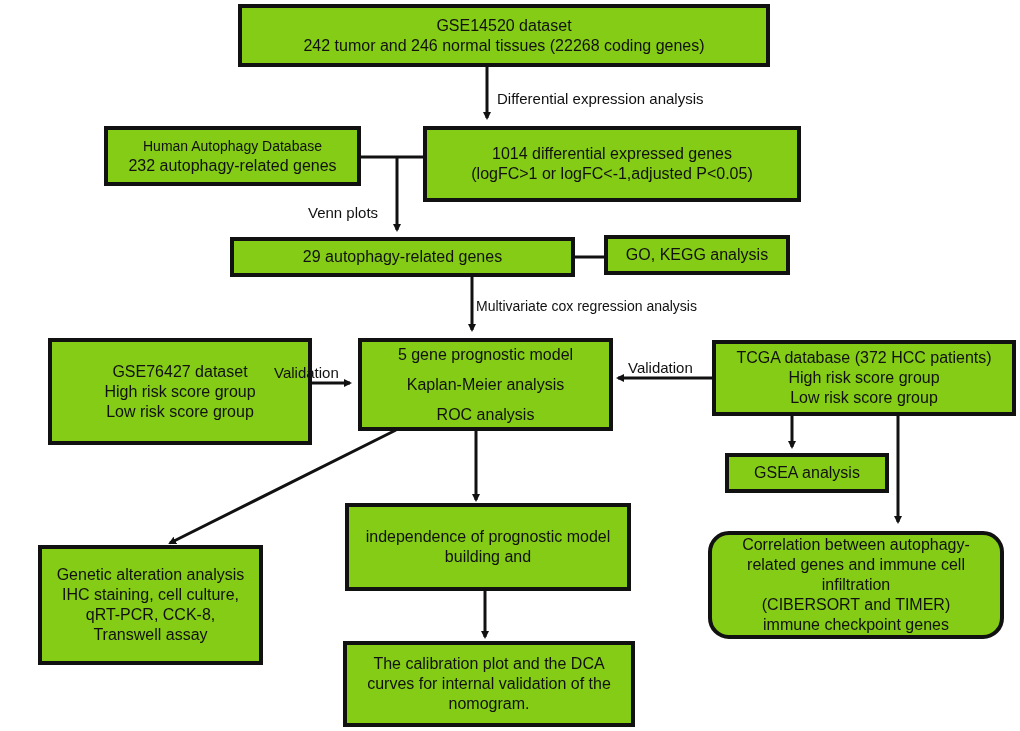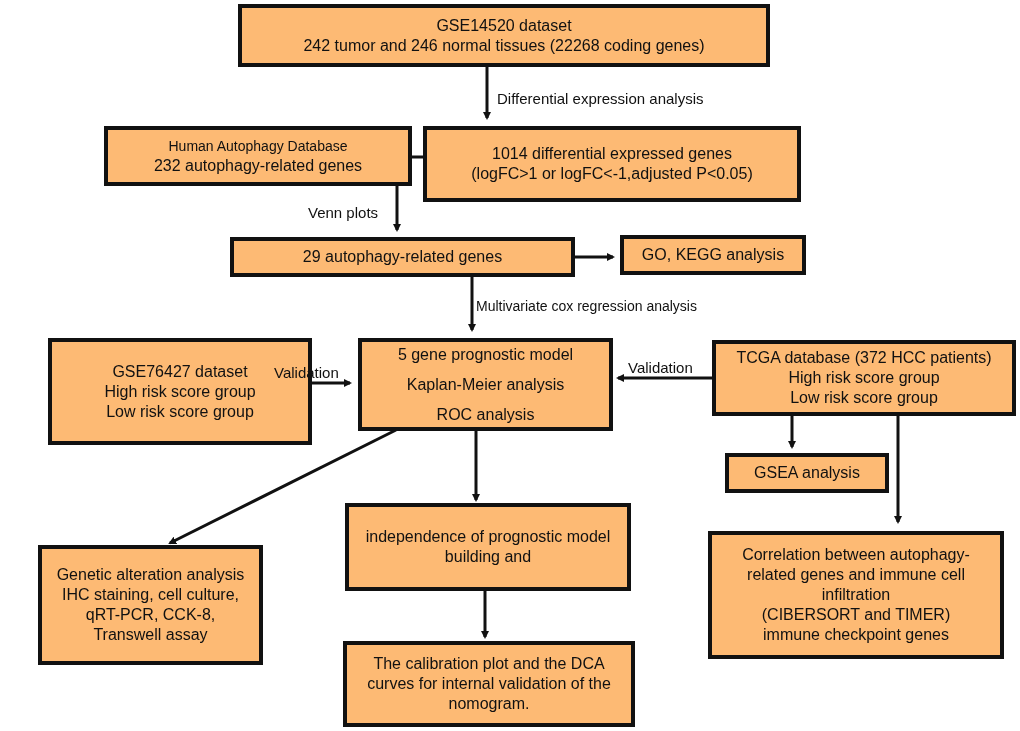--- a/index.html
+++ b/index.html
@@ -1,18 +1,18 @@
 <!DOCTYPE html>
 <html><head>
 <meta charset="utf-8">
 <style>
   html, body { margin:0; padding:0; background:#ffffff; }
   body { width:1020px; height:731px; position:relative; overflow:hidden;
          font-family:"Liberation Sans", sans-serif; color:#111; }
-  .box { position:absolute; box-sizing:border-box; background:#fdba74;
+  .box { position:absolute; box-sizing:border-box; background:#84cc16;
          border:4px solid #111; display:flex; flex-direction:column;
          justify-content:center; align-items:center; text-align:center;
          font-size:16px; line-height:20px; }
   .box span { display:block; white-space:nowrap; }
   .lbl { position:absolute; font-size:15px; white-space:nowrap; }
   svg.wires { position:absolute; left:0; top:0; }
 </style>
 </head>
 <body>
 
@@ -37,34 +37,34 @@
     <line x1="485" y1="588" x2="485" y2="637" marker-end="url(#ah)"></line>
   </g>
 </svg>
 
 <div class="box" style="left:238px;top:4px;width:532px;height:63px;">
   <span>GSE14520 dataset</span>
   <span>242 tumor and 246 normal tissues (22268 coding genes)</span>
 </div>
 <div class="lbl" style="left:497px;top:90px;">Differential expression analysis</div>
 
-<div class="box" style="left:104px;top:126px;width:308px;height:60px;">
+<div class="box" style="left:104px;top:126px;width:257px;height:60px;">
   <span style="font-size:14px;">Human Autophagy Database</span>
   <span>232 autophagy-related genes</span>
 </div>
 <div class="box" style="left:423px;top:126px;width:378px;height:76px;">
   <span>1014 differential expressed genes</span>
   <span>(logFC&gt;1 or logFC&lt;-1,adjusted P&lt;0.05)</span>
 </div>
 <div class="lbl" style="left:308px;top:204px;">Venn plots</div>
 
 <div class="box" style="left:230px;top:237px;width:345px;height:40px;">
   <span>29 autophagy-related genes</span>
 </div>
-<div class="box" style="left:620px;top:235px;width:186px;height:40px;">
+<div class="box" style="left:604px;top:235px;width:186px;height:40px;">
   <span>GO, KEGG analysis</span>
 </div>
 <div class="lbl" style="left:476px;top:298px;font-size:14px;">Multivariate cox  regression analysis</div>
 
 <div class="box" style="left:4px;top:338px;width:264px;height:107px;margin-left:44px;">
   <span>GSE76427 dataset</span>
   <span>High risk score group</span>
   <span>Low risk score group</span>
 </div>
 <div class="lbl" style="left:274px;top:364px;">Validation</div>
@@ -96,19 +96,19 @@
   <span>independence of prognostic model</span>
   <span>building and</span>
 </div>
 
 <div class="box" style="left:343px;top:641px;width:292px;height:86px;">
   <span>The calibration plot and the DCA</span>
   <span>curves for internal validation of the</span>
   <span>nomogram.</span>
 </div>
 
-<div class="box" style="left:708px;top:531px;width:296px;height:128px;">
+<div class="box" style="left:708px;top:531px;width:296px;height:108px;border-radius:21px;">
   <span>Correlation between autophagy-</span>
   <span>related genes and immune cell</span>
   <span>infiltration</span>
   <span>(CIBERSORT and TIMER)</span>
   <span>immune checkpoint genes</span>
 </div>
 
 </body></html>

